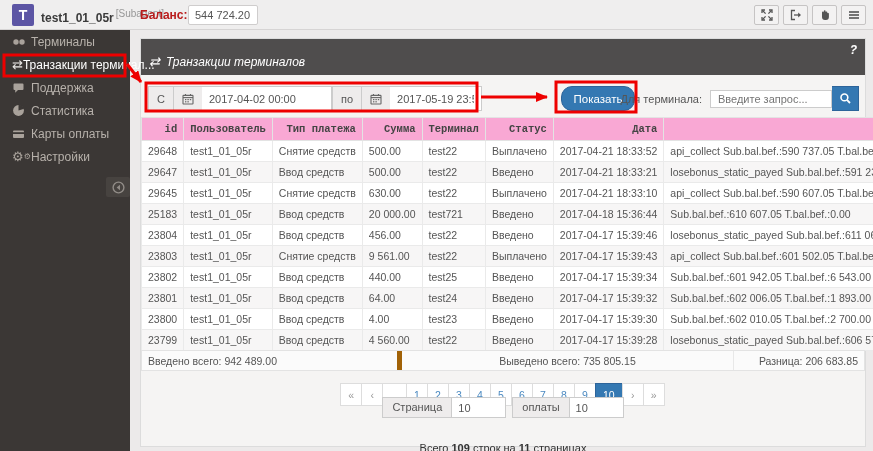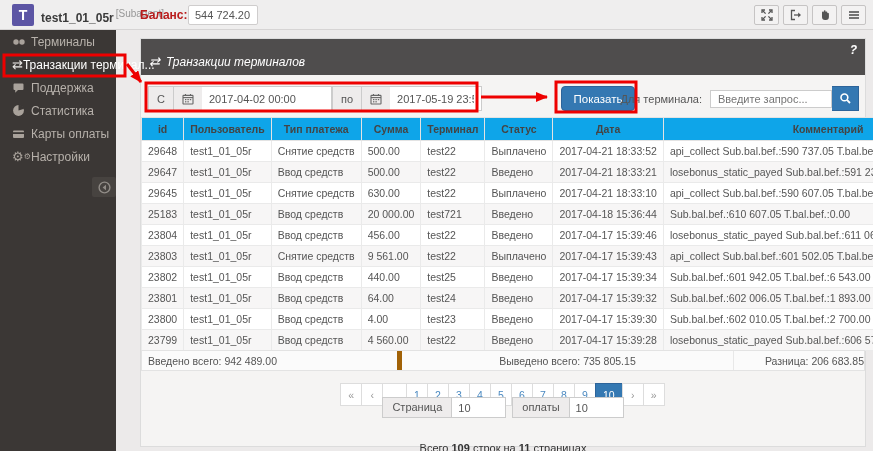--- a/index.html
+++ b/index.html
@@ -13,21 +13,21 @@
   .username { position:absolute; left:41px; top:8px; font-size:12px; font-weight:bold; color:#3a3a3a; }
   .userrole { font-size:10px; font-weight:normal; color:#979797; vertical-align:super; margin-left:2px; }
   .balance-label { position:absolute; left:140px; top:8px; font-size:12px; font-weight:bold; color:#b91c1c; }
   .balance-box { position:absolute; left:188px; top:5px; width:70px; height:20px; border:1px solid #cfcdcd; background:#fff;
                  font-size:11px; color:#555; padding:3px 6px; border-radius:2px; }
   .topbar-icons { position:absolute; right:7px; top:5px; display:flex; gap:4px; }
   .icon-btn { width:25px; height:20px; border:1px solid #c6c4c4; border-radius:2px; background:#f3f2f2;
               display:flex; align-items:center; justify-content:center; }
 
   
-  .sidebar { position:absolute; left:0; top:30px; width:116px; height:421px; background:#3b3735; z-index:1; }
+  .sidebar { position:absolute; left:0; top:30px; width:130px; height:421px; background:#3b3735; z-index:1; }
   .side-item { height:23px; display:flex; align-items:center; padding-left:12px; cursor:pointer; }
   .side-item .s-icon { width:19px; color:#a9a29b; font-size:13px; line-height:13px; display:inline-flex; }
   .side-item .s-label { font-size:12px; color:#b7b1ab; white-space:nowrap; }
   .side-item.active .s-label { color:#ffffff; }
   .side-item.active .s-icon { color:#e9e7e5; }
   .collapse-btn { position:absolute; right:0px; top:147px; width:24px; height:20px; background:#474340; border-radius:2px;
                   display:flex; align-items:center; justify-content:center; }
 
   
   .panel { position:absolute; left:140px; top:38px; width:726px; height:409px; background:#f5f4f3; border:1px solid #dcdcdc; }
@@ -37,40 +37,40 @@
 
   
   .dates-group { position:absolute; left:7px; top:47px; display:flex; height:25px; }
   .addon { background:#eeecec; border:1px solid #cccccc; font-size:11px; color:#555; padding:5px 8px; height:25px; display:flex; align-items:center; }
   .addon + .addon { border-left:none; }
   .txt-input { border:1px solid #cccccc; border-left:none; background:#fff; height:25px; font-size:11px; color:#555;
                padding:0 7px; font-family:"Liberation Sans",sans-serif; }
   .input-from { width:130px; }
   .input-to { width:92px; }
   .btn-show { position:absolute; left:420px; top:47px; width:74px; height:25px; background:#3478b2; border:1px solid #2d649a;
-              color:#fff; font-size:11.5px; border-radius:4px; cursor:pointer; font-family:"Liberation Sans",sans-serif; }
+              color:#fff; font-size:11.5px; border-radius:11px; cursor:pointer; font-family:"Liberation Sans",sans-serif; }
   .terminal-group { position:absolute; right:6px; top:47px; display:flex; align-items:center; height:25px; }
   .terminal-label { font-size:11px; color:#555; margin-right:8px; }
   .input-terminal { border:1px solid #cccccc; width:122px; height:18px; font-size:11px; padding:0 7px; color:#555;
                     font-family:"Liberation Sans",sans-serif; }
   .btn-search { width:27px; height:25px; background:#3478b2; border:1px solid #2d649a; border-left:none; display:flex;
                 align-items:center; justify-content:center; cursor:pointer; }
 
   
   .tx-table { position:absolute; left:0px; top:78px; width:724px; border-collapse:collapse; font-size:10.5px; background:#fff; }
-  .tx-table th { background:#0ea5e9; font-weight:bold; color:#444; text-align:center; padding:5px 6px;
-                 border:1px solid #e3e3e3; height:23px; }
+  .tx-table th { background:#f9a8d4; font-weight:bold; color:#444; text-align:right; padding:5px 6px;
+                 border:1px solid #e3e3e3; height:23px;font-family:Liberation Mono, monospace; }
   .tx-table td { padding:4px 6px; border:1px solid #eaeaea; color:#555; height:21px; white-space:nowrap; overflow:hidden; }
   .tx-table tr:nth-child(even) td { background:#f7f6f6; }
 
   .summary { position:absolute; left:0; top:311px; width:724px; height:21px; display:flex; background:#fbfbfb;
              border:1px solid #e3e3e3; font-size:10.5px; align-items:center; }
   .summary .s1 { width:36%; padding-left:6px; border-right:5px solid #a16207; height:100%; display:flex; align-items:center; }
   .summary .s2 { width:46%; justify-content:center; border-right:1px solid #e8e8e8; height:100%; display:flex; align-items:center; }
-  .summary .s3 { width:18%; justify-content:flex-end; height:100%; display:flex; align-items:center; }
+  .summary .s3 { width:18%; justify-content:flex-end; padding-right:6px; height:100%; display:flex; align-items:center; }
 
   
   .pagination { position:absolute; left:0; top:344px; width:724px; display:flex; justify-content:center; }
   .page-btn { min-width:22px; height:23px; padding:0 7px; background:#fff; border:1px solid #dddddd; margin-left:-1px;
               color:#4a89c0; font-size:10.5px; display:flex; align-items:center; justify-content:center; cursor:pointer; text-decoration:none; }
   .page-btn.muted { color:#999; }
   .page-btn.active { background:#3478b2; border-color:#2d649a; color:#fff; }
 
   
   .pager-controls { position:absolute; left:0; top:358px; width:724px; display:flex; justify-content:center; height:21px; }

